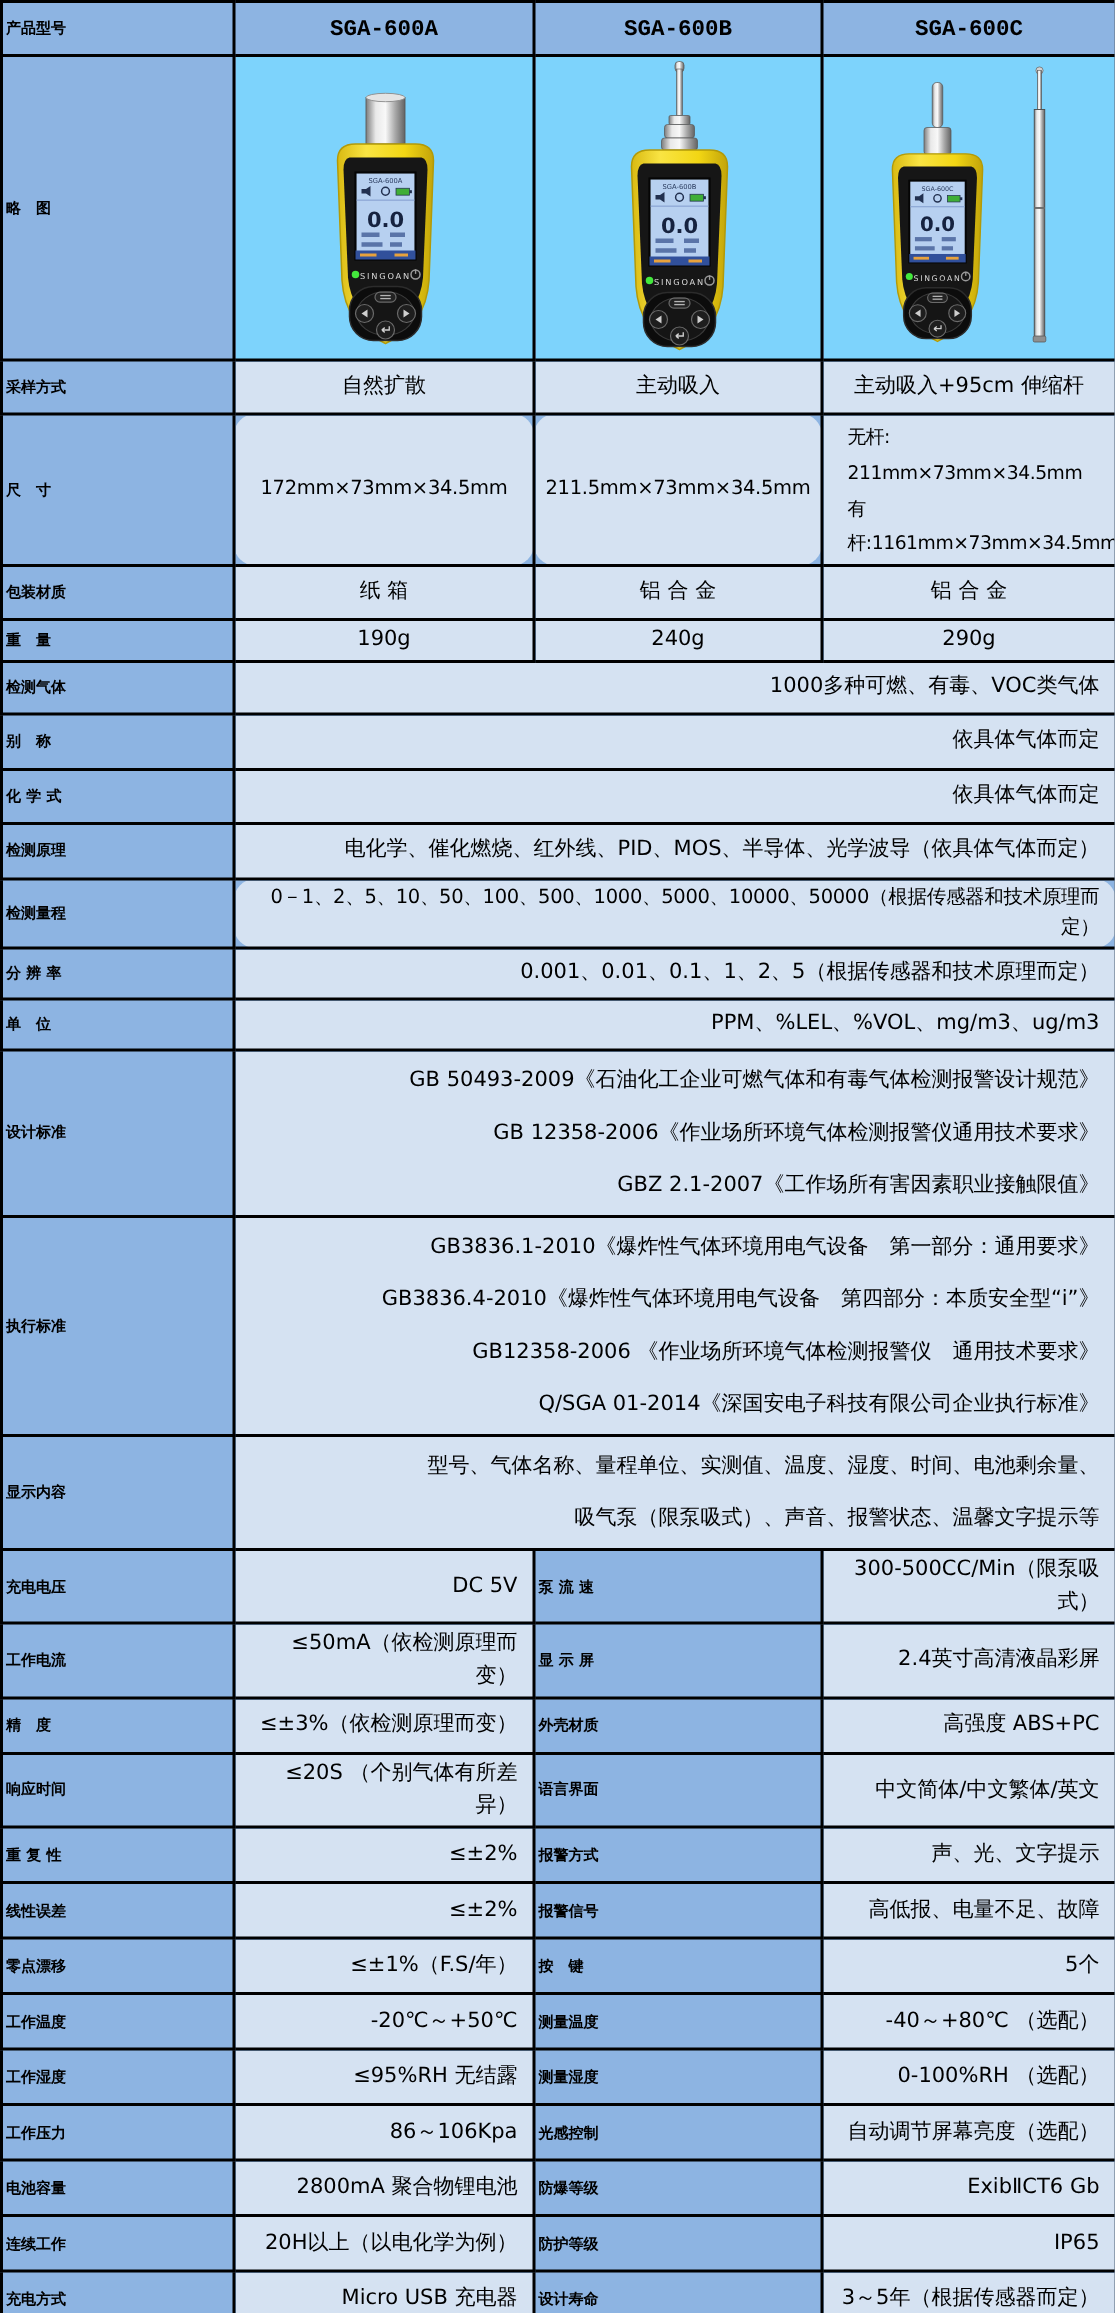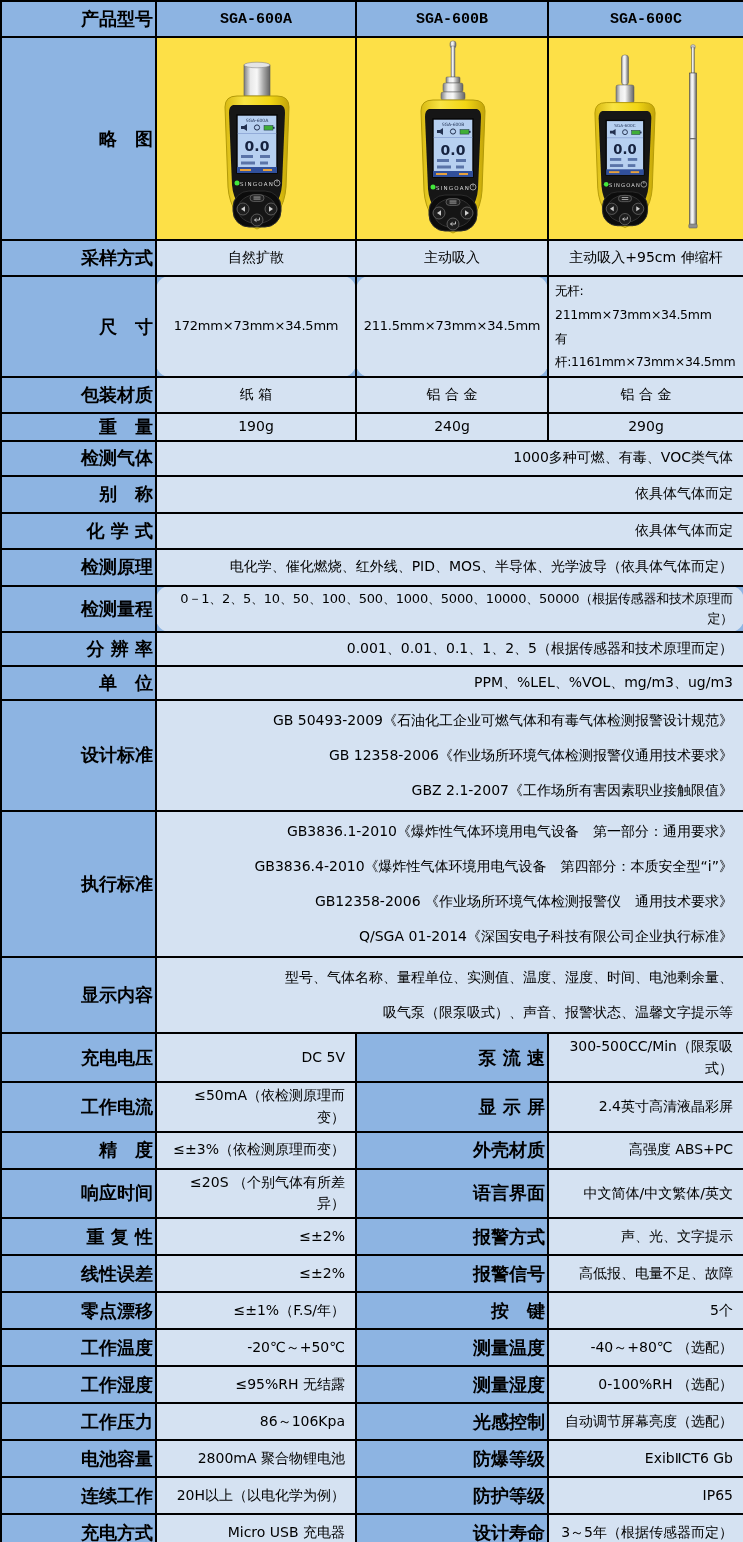--- a/index.html
+++ b/index.html
@@ -1,28 +1,28 @@
 <!DOCTYPE html>
 <html><head>
 <meta charset="utf-8">
 <style>
   html,body{margin:0;padding:0;background:#fff;}
   body{width:743px;font-family:"DejaVu Sans","Liberation Sans",sans-serif;color:#000;}
   table{border-collapse:collapse;width:743px;table-layout:fixed;background:#8DB4E2;}
   th,td{border:2px solid #000;overflow:hidden;}
-  th.lbl{background:#8DB4E2;font-weight:bold;font-size:18px;text-align:right;padding:0 2px;}
+  th.lbl{background:#8DB4E2;font-weight:bold;font-size:10px;text-align:left;padding:0 2px;}
   td.val{background:#D5E2F2;font-size:14px;padding:2px 10px;text-align:right;white-space:pre-line;line-height:1.55;}
   td.center{text-align:center;padding:2px 4px;}
   td.hdrmodel{background:#8DB4E2;font-family:"Liberation Mono","DejaVu Sans Mono",monospace;
       font-size:15px;font-weight:bold;text-align:center;background:#8DB4E2;}
-  td.img{background:#fde047;text-align:center;vertical-align:middle;padding:0;}
+  td.img{background:#7dd3fc;text-align:center;vertical-align:middle;padding:0;}
   td.multi{line-height:35px;}
   th.multi{white-space:pre-line;line-height:26px;}
   td.tight{font-size:13px;letter-spacing:-0.2px;border-radius:14px;}
-  td.dimc{font-size:12.5px;text-align:left;padding:2px 6px;letter-spacing:-0.3px;line-height:1.9;}
+  td.dimc{font-size:12.5px;text-align:left;padding:2px 16px;letter-spacing:-0.3px;line-height:1.9;}
   svg text{font-family:"DejaVu Sans","Liberation Sans",sans-serif;}
   svg{display:block;margin:0 auto;}
 </style>
 </head>
 <body>
 
 <table>
   <colgroup>
     <col style="width:155px">
       <col style="width:200px">

